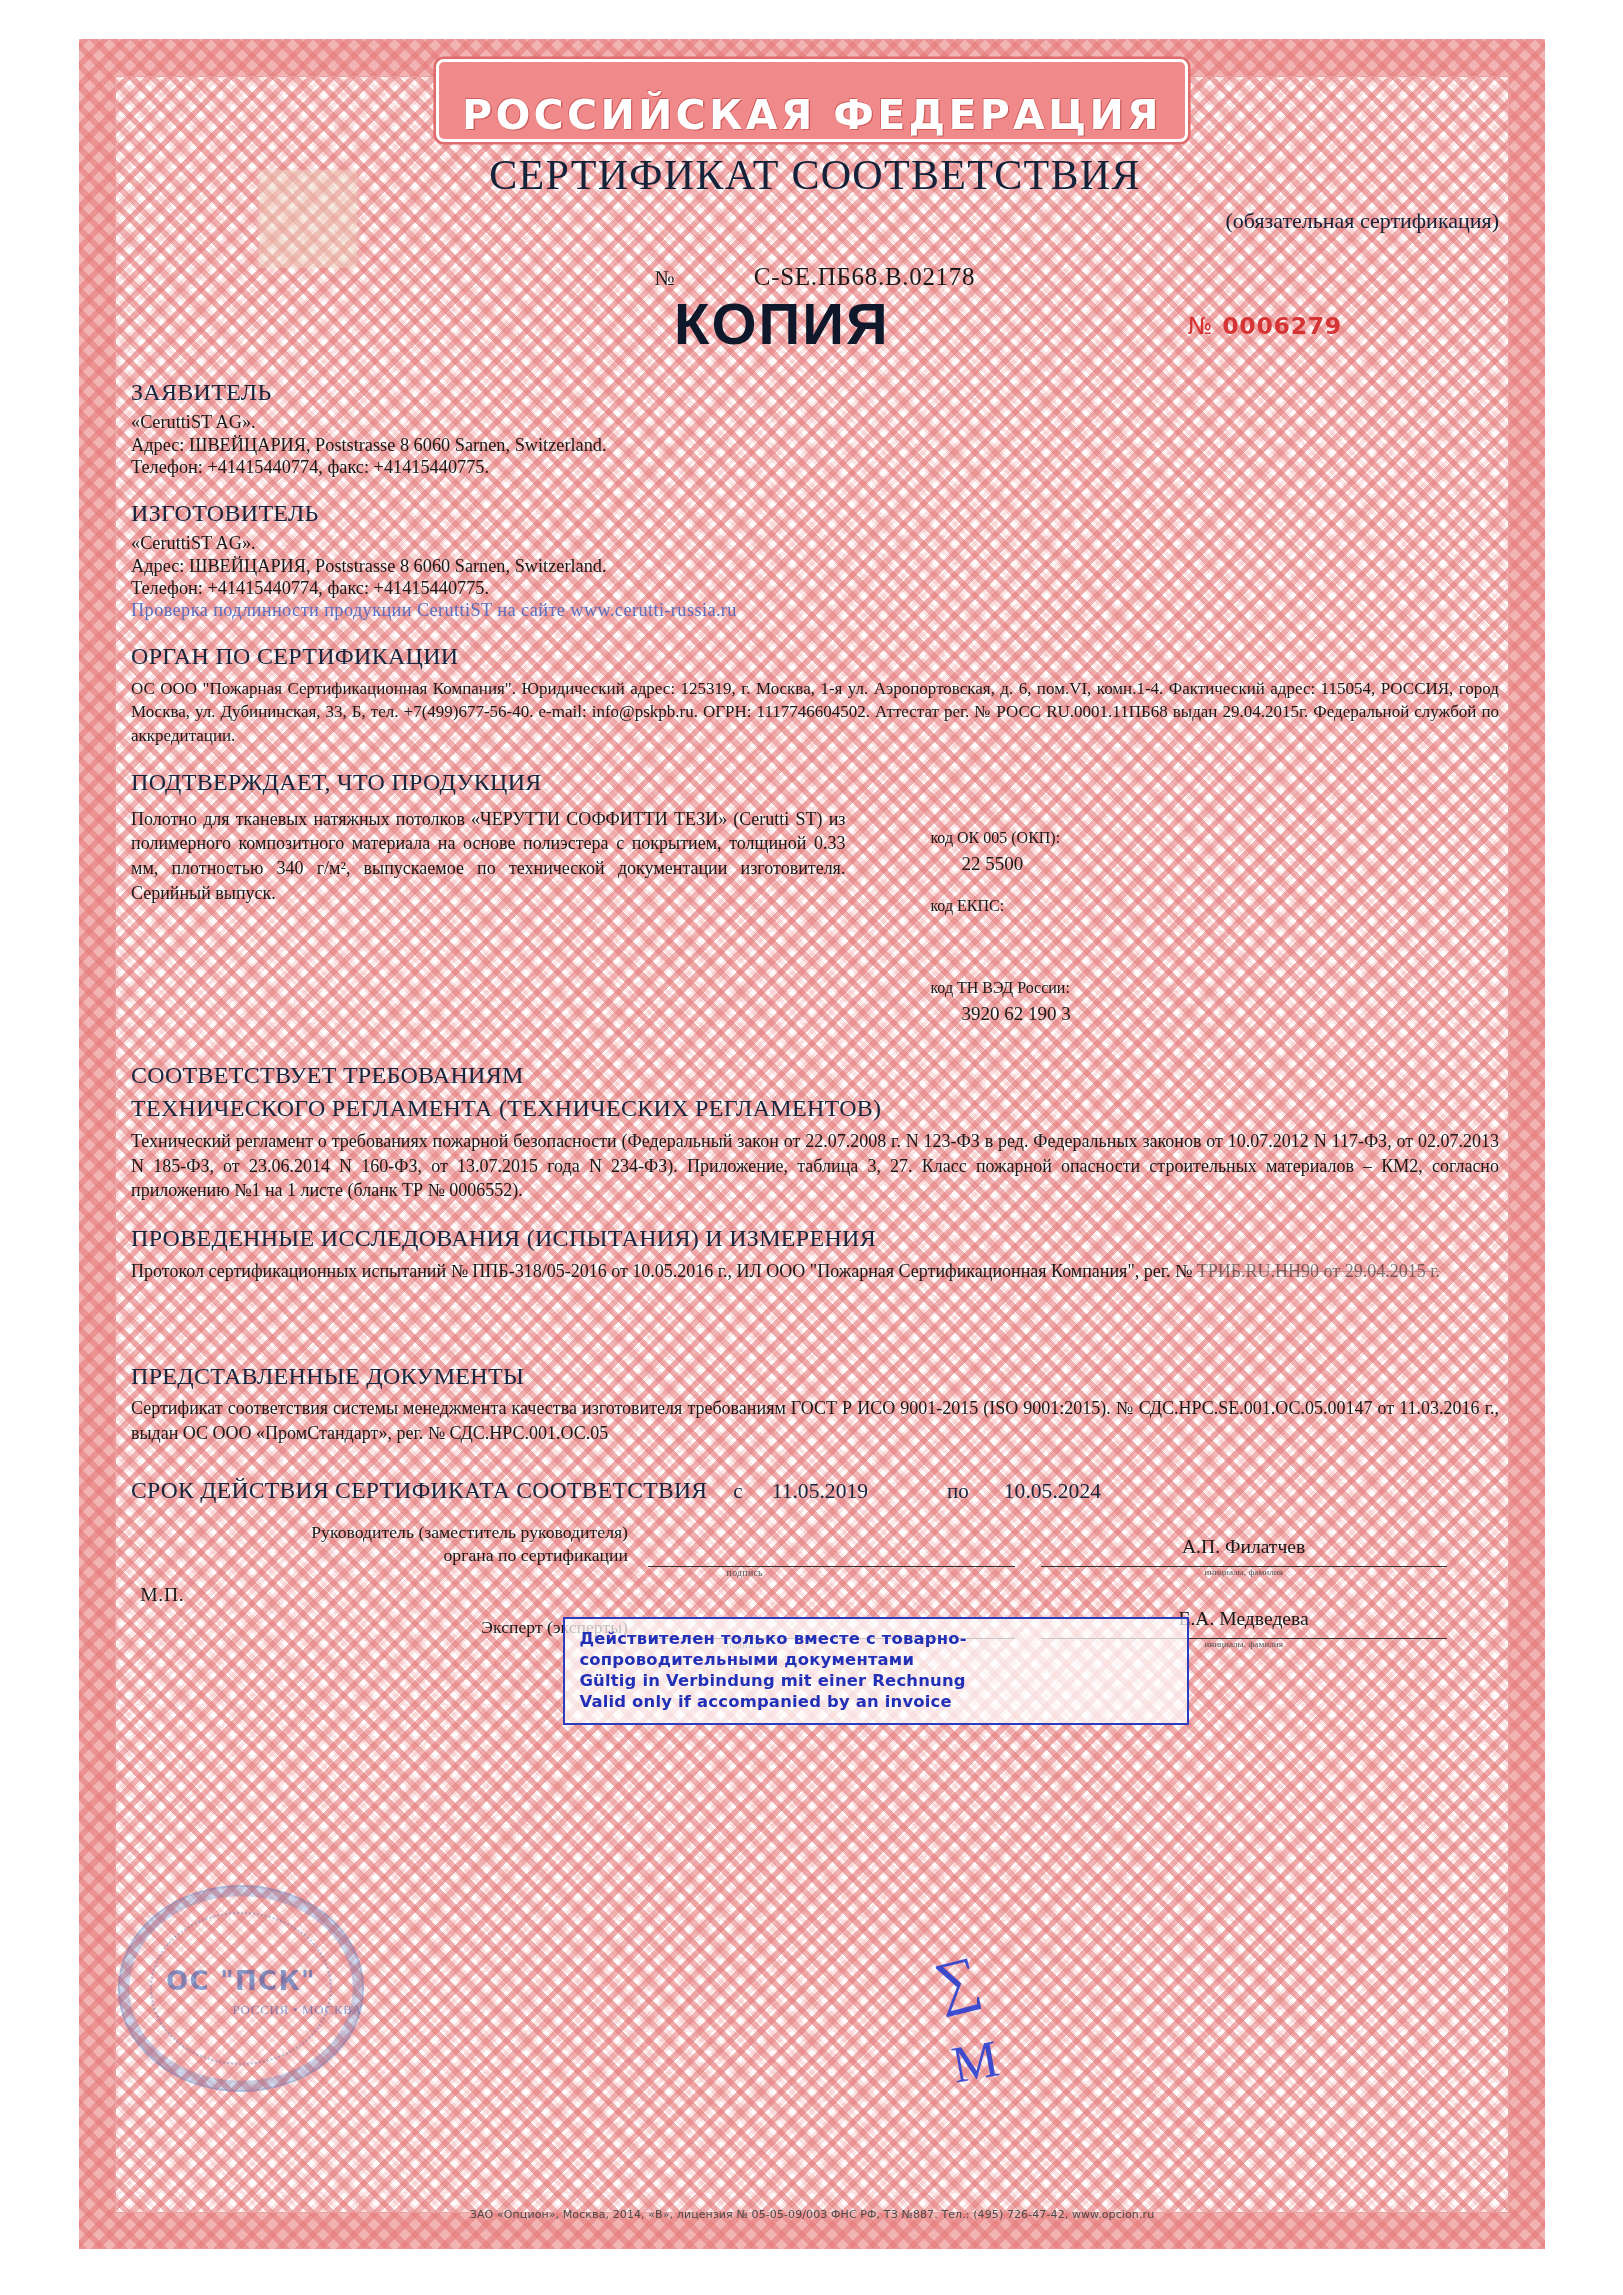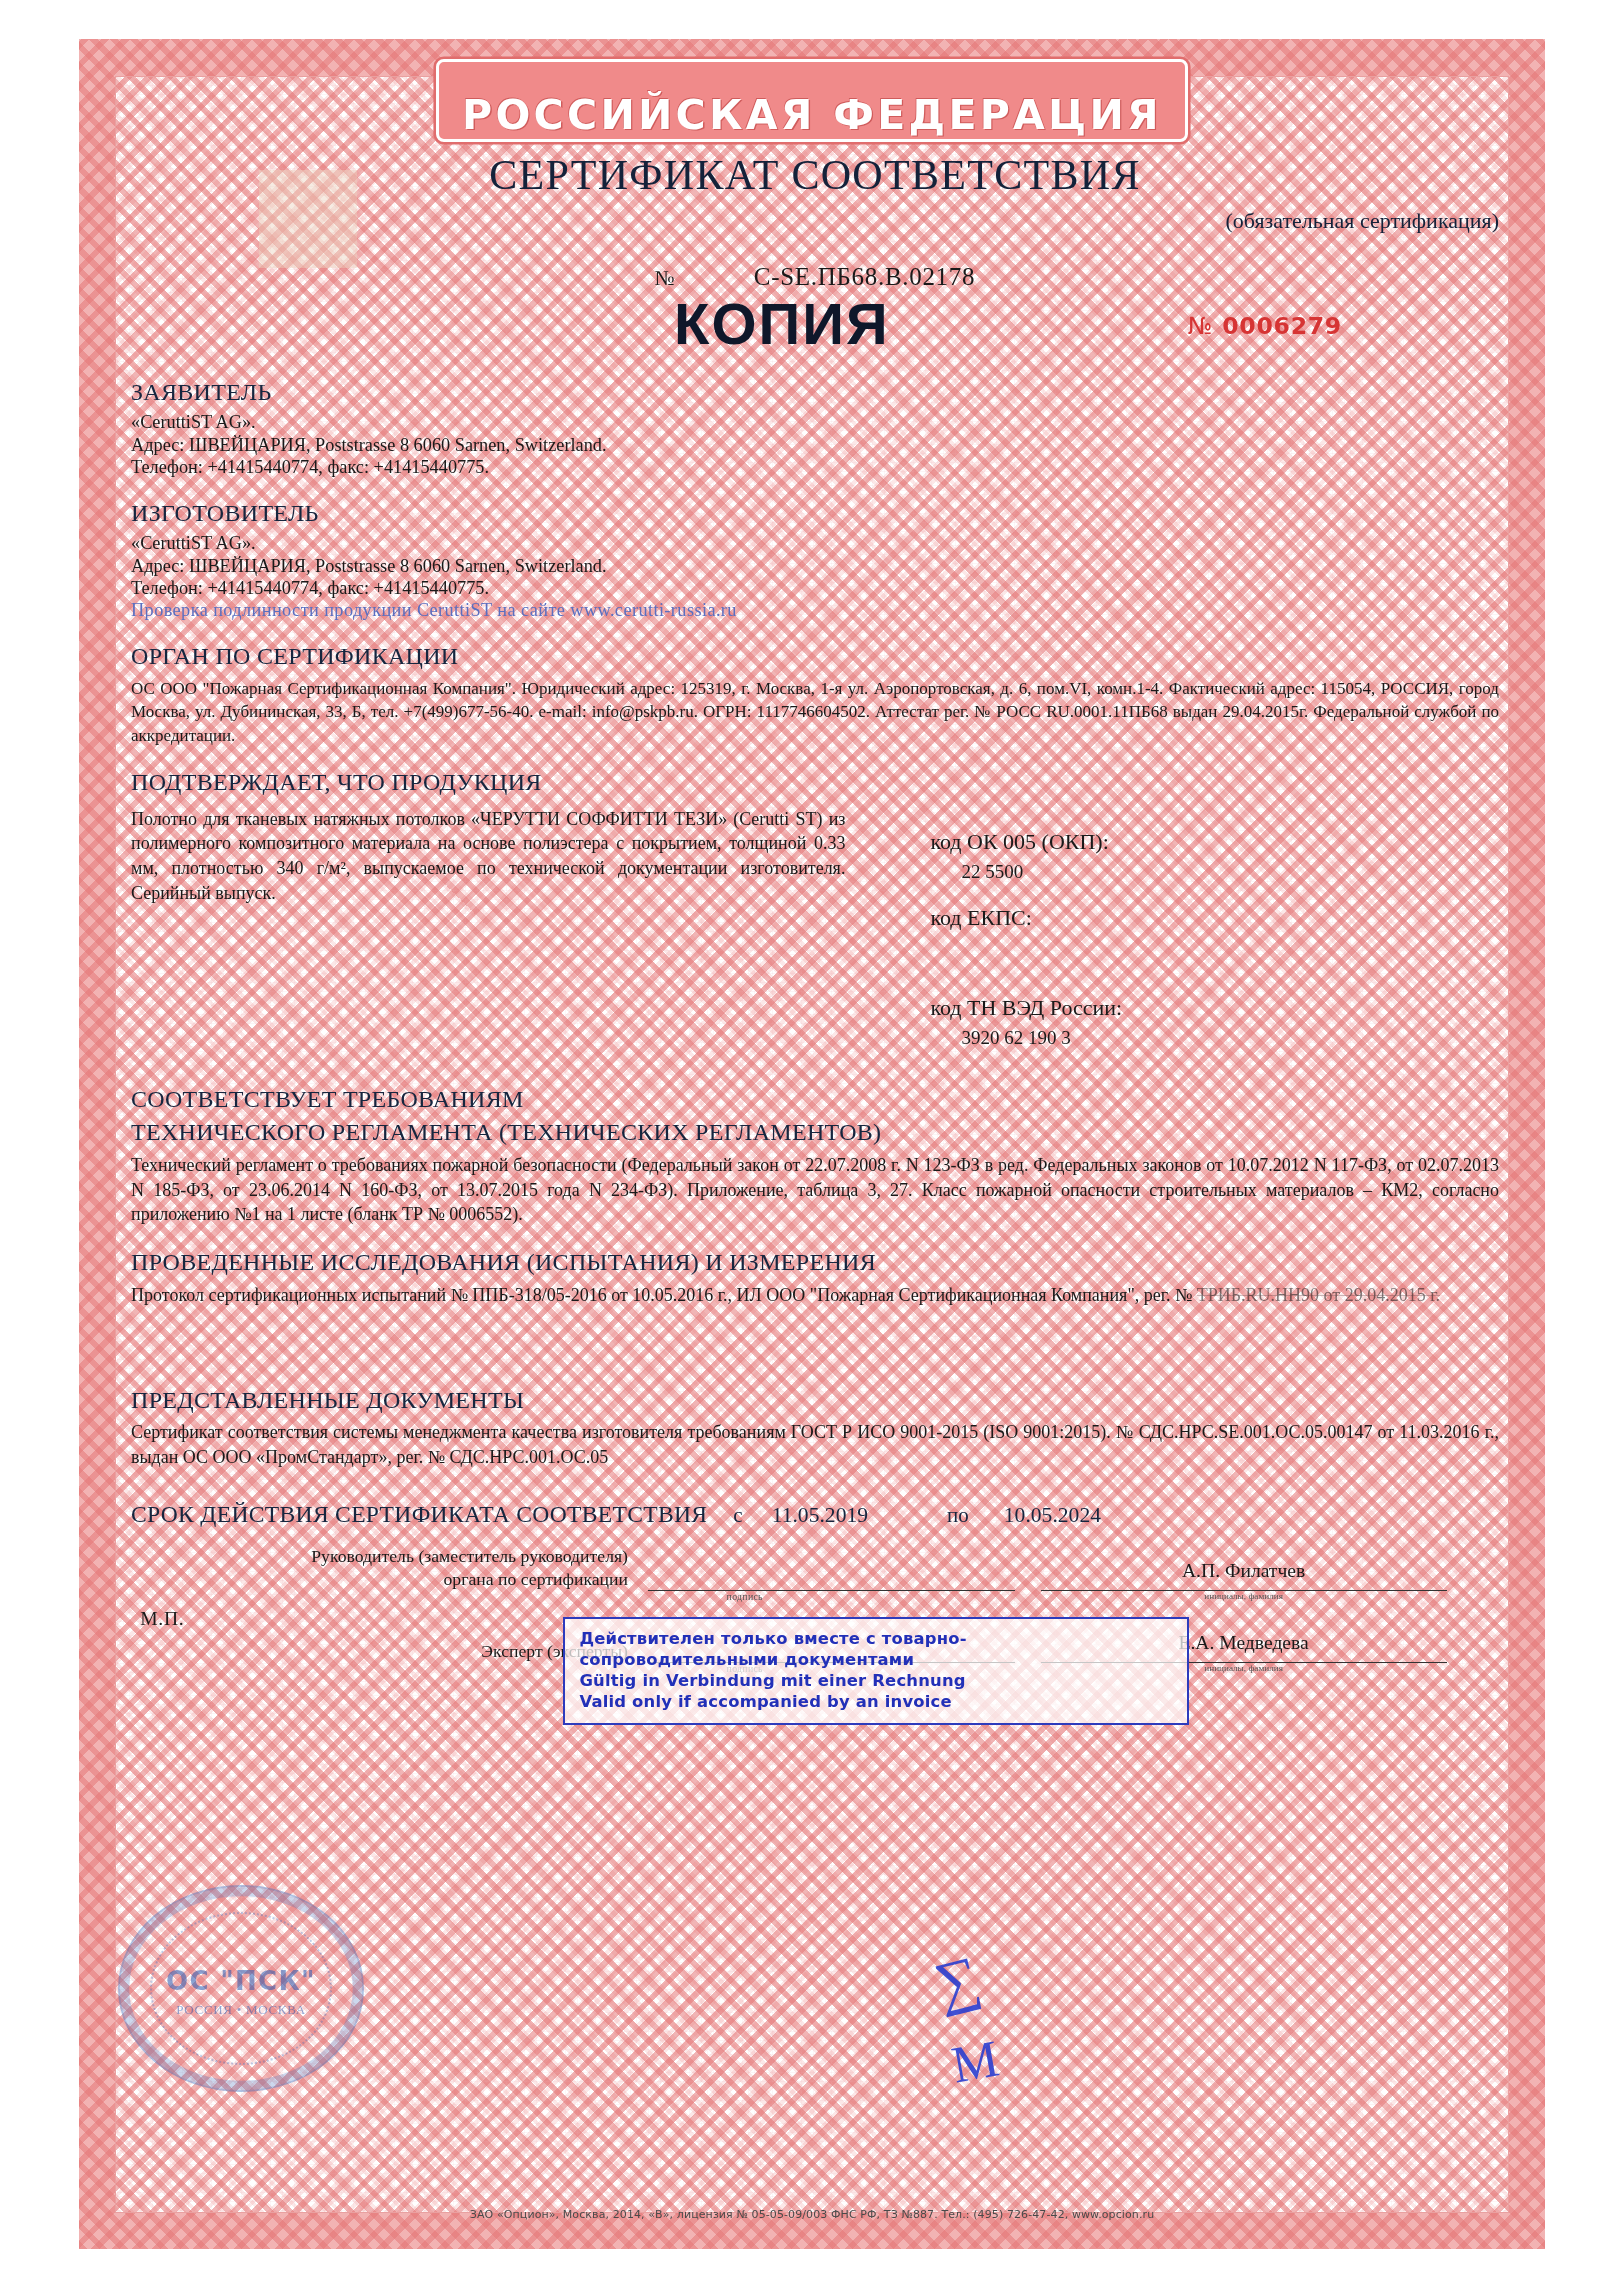--- a/index.html
+++ b/index.html
@@ -166,21 +166,21 @@
     margin-top: 6.5px;
   }
 
   .product-row {
     display: flex;
     gap: 26px;
     margin-top: 5.2px;
   }
   .product-desc { width: 740px; }
   .product-codes { width: 589px; padding-top: 22px; padding-left: 59px; }
-  .code-label { font-size: 22px; margin-top: 3.9px; }
+  .code-label { font-size: 16px; margin-top: 3.9px; }
   .code-value { font-size: 19px; margin: 6.5px 0 22px 31px; }
   .code-gap { height: 38px; }
 
   .stamp {
     position: absolute;
     left: 563px;
     top: 1617px;
     width: 596px;
     border: 2.6px solid #2d3bbd;
     padding: 9.2px 11.8px 10.5px 14.4px;
@@ -287,21 +287,21 @@
     font-family: "DejaVu Sans", sans-serif;
     font-weight: bold;
     font-size: 26px;
     color: rgba(45,90,175,0.75);
     letter-spacing: 1.3px;
   }
   .seal-sub {
     position: absolute;
     left: 0; right: 0;
     top: 115px;
-    text-align: center;
+    text-align: right;
     font-size: 13px;
     color: rgba(45,90,175,0.7);
     letter-spacing: 0.7px;
   }
 
   .pen {
     position: absolute;
     color: #2b3fd0;
     font-family: "Liberation Serif", serif;
     opacity: 0.9;

